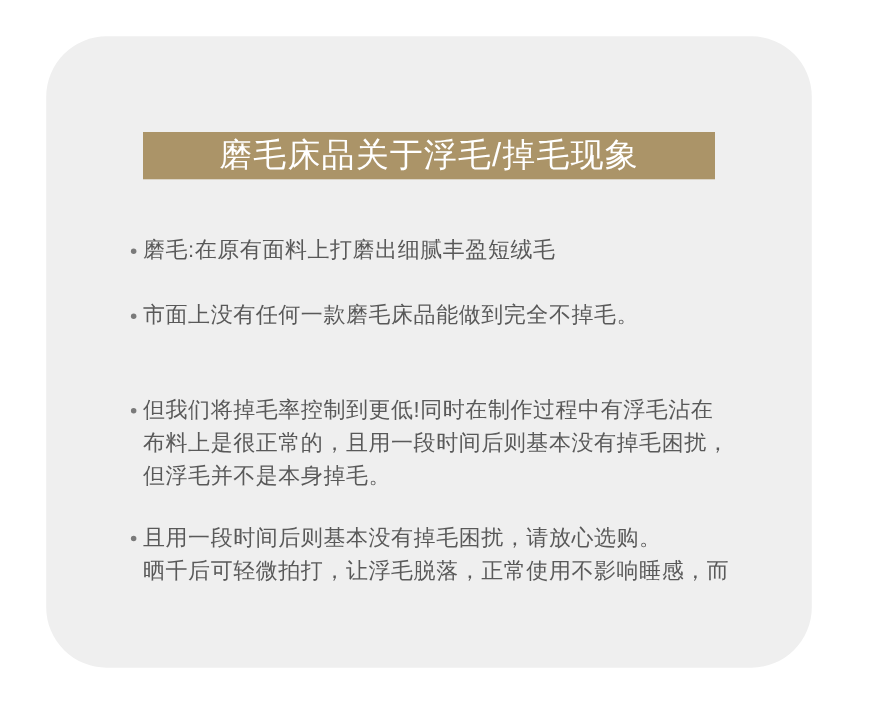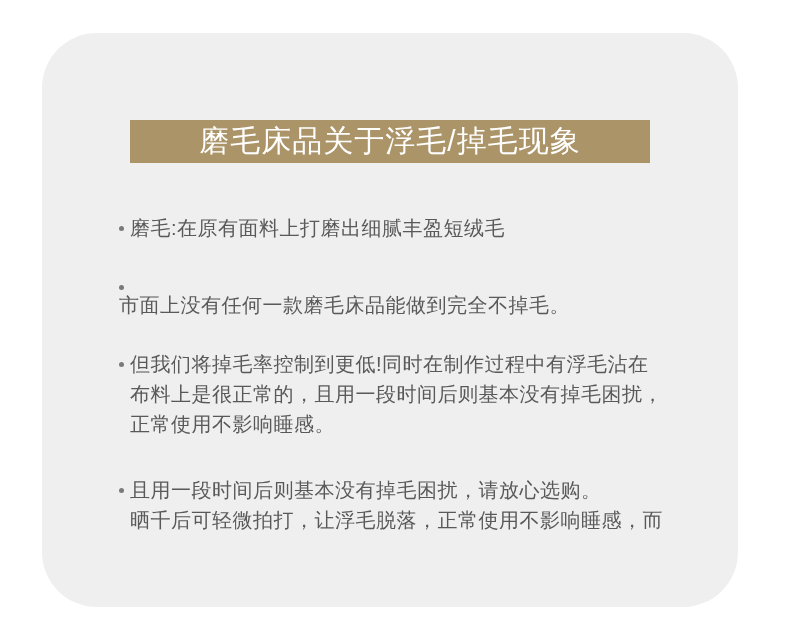--- a/index.html
+++ b/index.html
@@ -51,22 +51,22 @@
   .bullets {
     margin-top: 50px;
     padding-left: 77px;
     padding-right: 20px;
   }
   .bullet {
     display: flex;
     align-items: flex-start;
   }
   .bullet.gap-a { margin-bottom: 29px; }
-  .bullet.gap-b { margin-bottom: 29px; flex-direction: column; }
-  .bullet.gap-c { margin-bottom: 36px; }
+  .bullet.gap-b { margin-bottom: 56px; }
+  .bullet.gap-c { margin-bottom: 26px; }
   .dot {
     flex: 0 0 auto;
     width: 5px;
     height: 5px;
     border-radius: 50%;
     background: var(--bullet-dot);
     margin: 13px 6px 0 0;
   }
   .lines { min-width: 0; }
   .line {
@@ -101,21 +101,21 @@
         <div class="lines">
           <div class="line">市面上没有任何一款磨毛床品能做到完全不掉毛。</div>
         </div>
       </div>
 
       <div class="bullet gap-c">
         <span class="dot"></span>
         <div class="lines">
           <div class="line">但我们将掉毛率控制到更低!同时在制作过程中有浮毛沾在</div>
           <div class="line">布料上是很正常的，且用一段时间后则基本没有掉毛困扰，</div>
-          <div class="line">正常使用不影响睡感。</div>
+          <div class="line">但浮毛并不是本身掉毛。</div>
         </div>
       </div>
 
       <div class="bullet">
         <span class="dot"></span>
         <div class="lines">
           <div class="line">且用一段时间后则基本没有掉毛困扰，请放心选购。</div>
           <div class="line">晒千后可轻微拍打，让浮毛脱落，正常使用不影响睡感，而</div>
         </div>
       </div>

